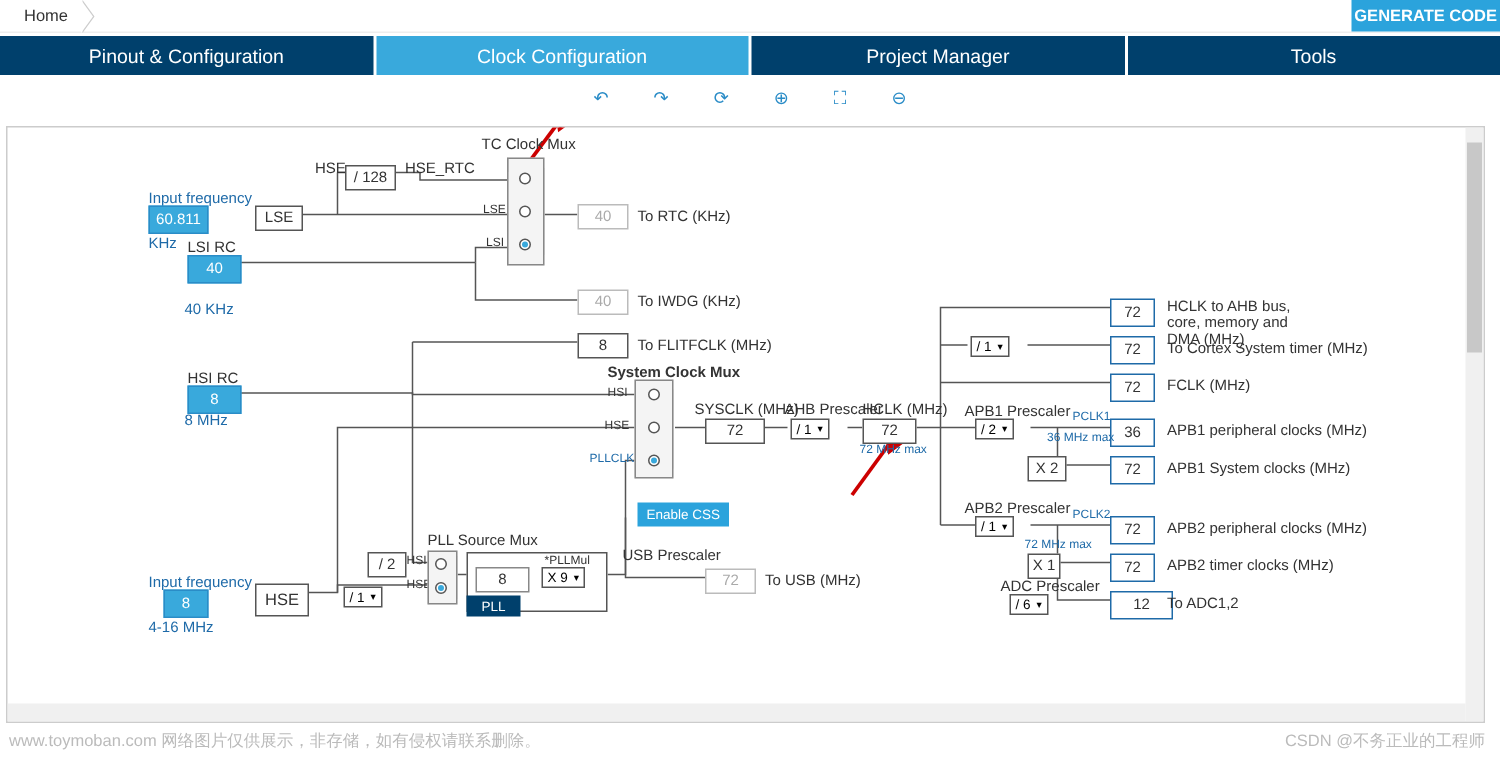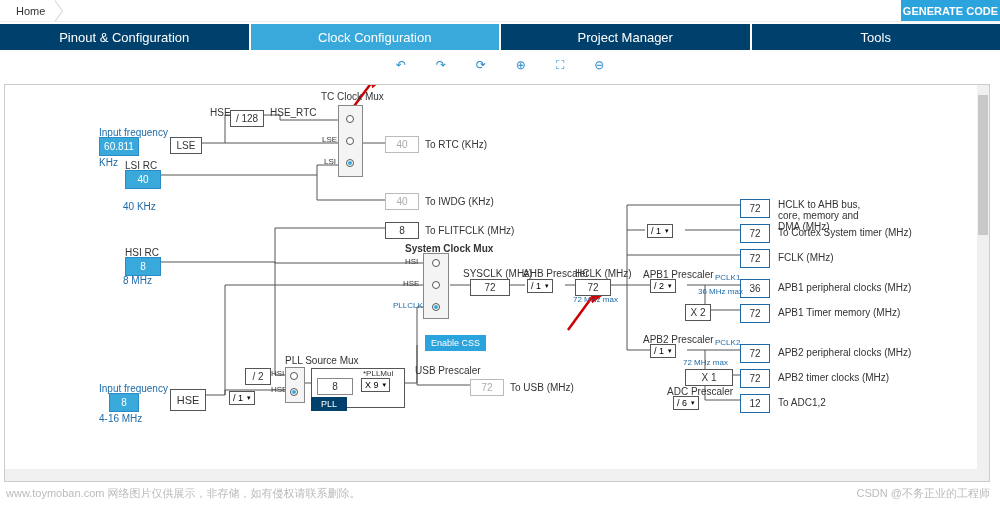--- a/index.html
+++ b/index.html
@@ -228,34 +228,34 @@
   <div class="lbl" style="left:773px; top:167px;">FCLK (MHz)</div>
 
   <div class="lbl" style="left:638px; top:184px;">APB1 Prescaler</div>
   <div class="sel" style="left:645px; top:194px;">/ 2</div>
   <div class="lbl blue" style="left:710px; top:188px; font-size:8px;">PCLK1</div>
   <div class="lbl blue" style="left:693px; top:202px; font-size:8px;">36 MHz max</div>
   <div class="bluebox" style="left:735px; top:194px; width:30px;">36</div>
   <div class="lbl" style="left:773px; top:197px;">APB1 peripheral clocks (MHz)</div>
   <div class="wbox" style="left:680px; top:219px; width:26px;">X 2</div>
   <div class="bluebox" style="left:735px; top:219px; width:30px;">72</div>
-  <div class="lbl" style="left:773px; top:222px;">APB1 Timer memory (MHz)</div>
+  <div class="lbl" style="left:773px; top:222px;">APB1 System clocks (MHz)</div>
 
   <div class="lbl" style="left:638px; top:249px;">APB2 Prescaler</div>
   <div class="sel" style="left:645px; top:259px;">/ 1</div>
   <div class="lbl blue" style="left:710px; top:253px; font-size:8px;">PCLK2</div>
   <div class="lbl blue" style="left:678px; top:273px; font-size:8px;">72 MHz max</div>
   <div class="bluebox" style="left:735px; top:259px; width:30px;">72</div>
   <div class="lbl" style="left:773px; top:262px;">APB2 peripheral clocks (MHz)</div>
-  <div class="wbox" style="left:680px; top:284px; width:48px;">X 1</div>
+  <div class="wbox" style="left:680px; top:284px; width:22px;">X 1</div>
   <div class="bluebox" style="left:735px; top:284px; width:30px;">72</div>
   <div class="lbl" style="left:773px; top:287px;">APB2 timer clocks (MHz)</div>
 
   <div class="lbl" style="left:662px; top:301px;">ADC Prescaler</div>
   <div class="sel" style="left:668px; top:311px;">/ 6</div>
-  <div class="bluebox" style="left:735px; top:309px; width:30px;">12</div>
+  <div class="bluebox" style="left:735px; top:309px; width:42px;">12</div>
   <div class="lbl" style="left:773px; top:312px;">To ADC1,2</div>
 
   </div>
 </div>
 
 <div class="watermark-l">www.toymoban.com  网络图片仅供展示，非存储，如有侵权请联系删除。</div>
 <div class="watermark-r">CSDN @不务正业的工程师</div>
 
 </body></html>

